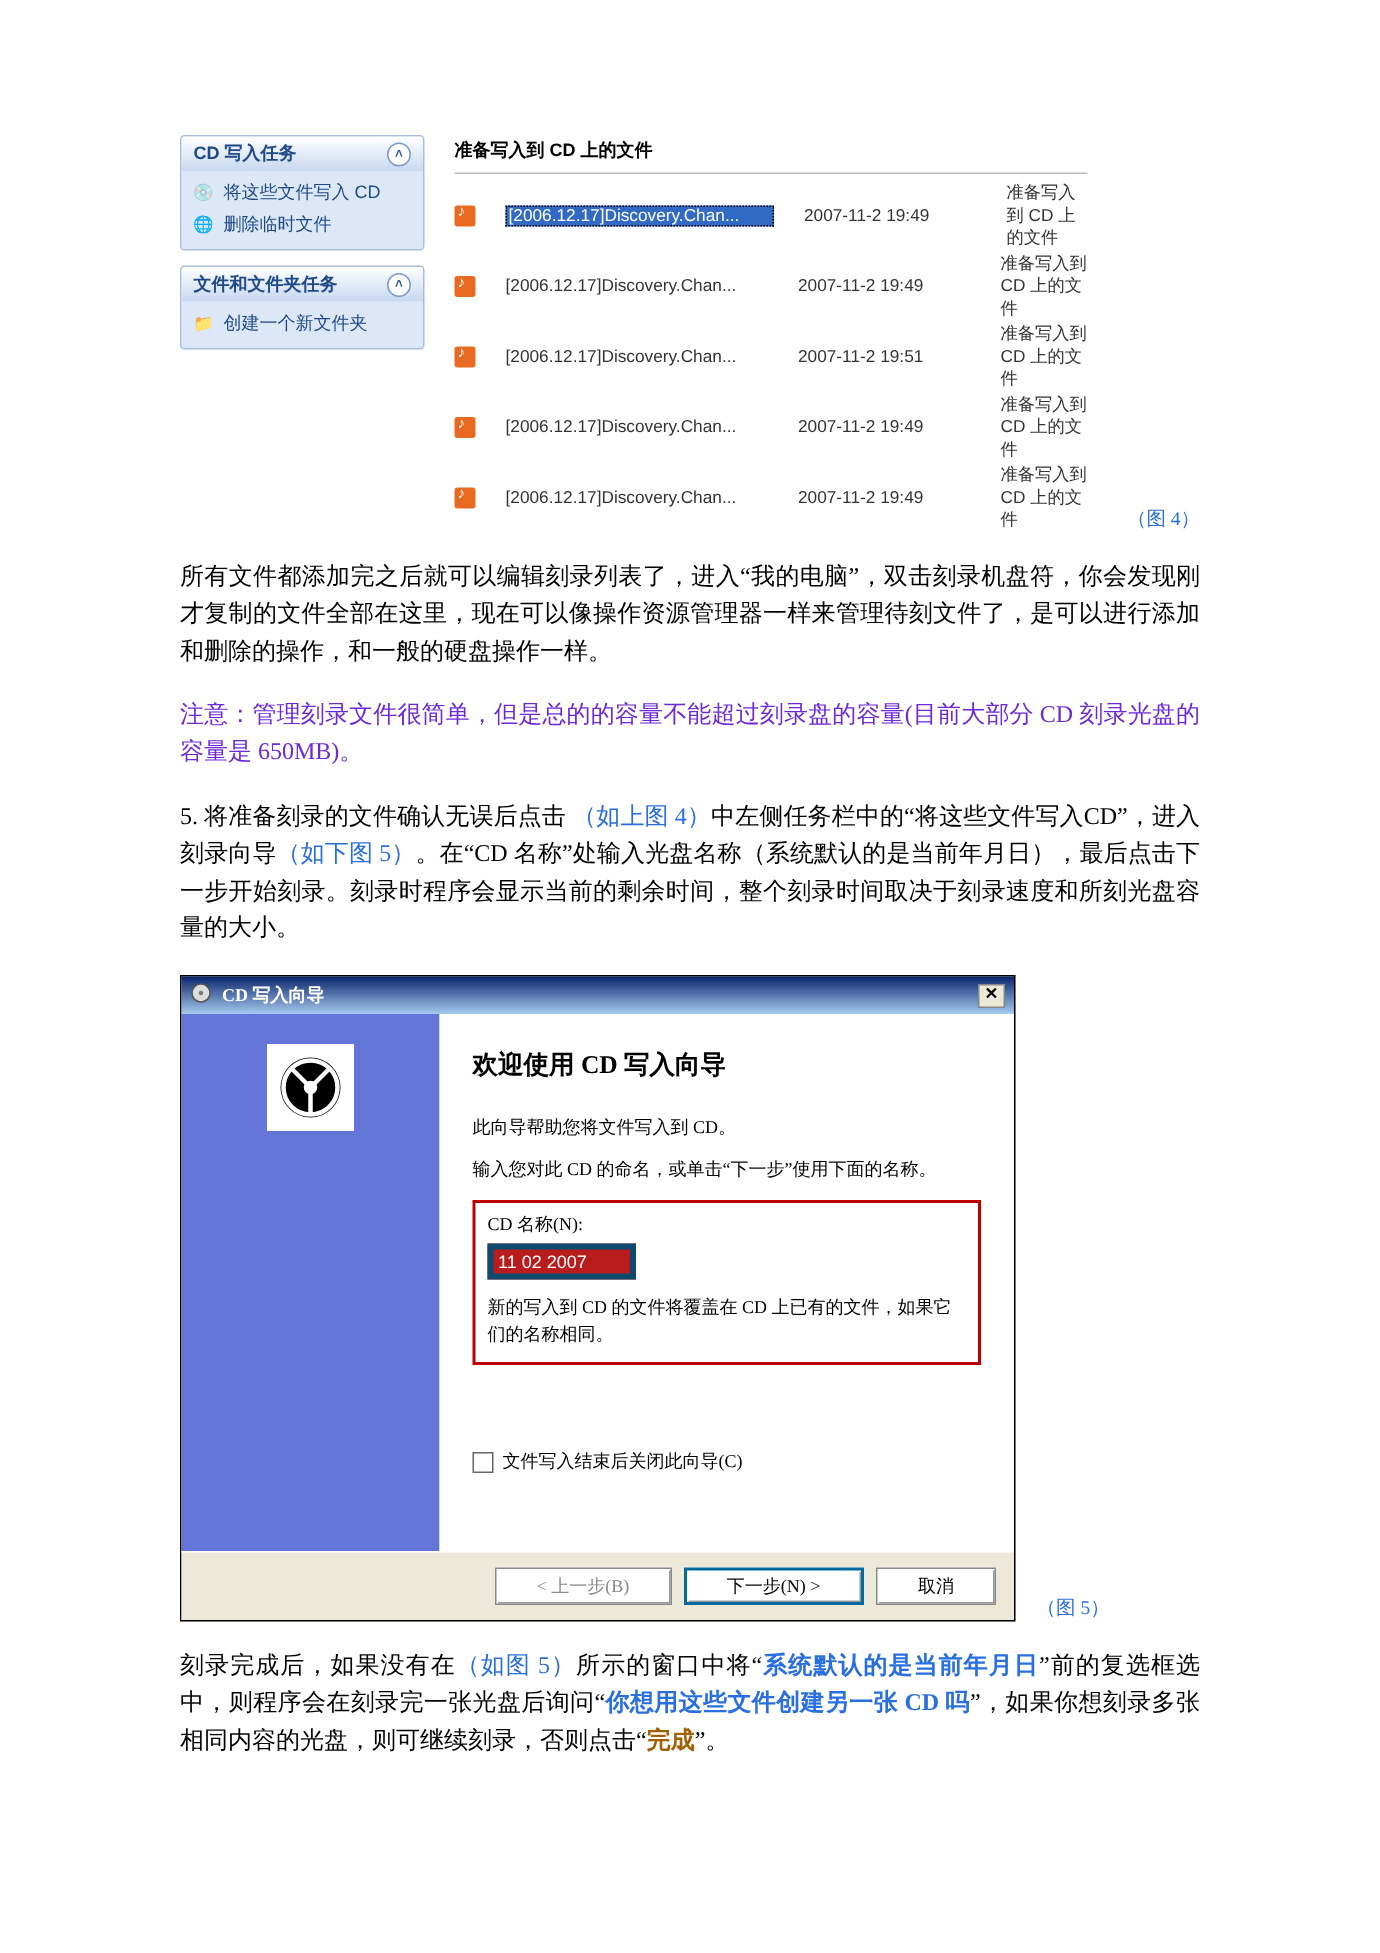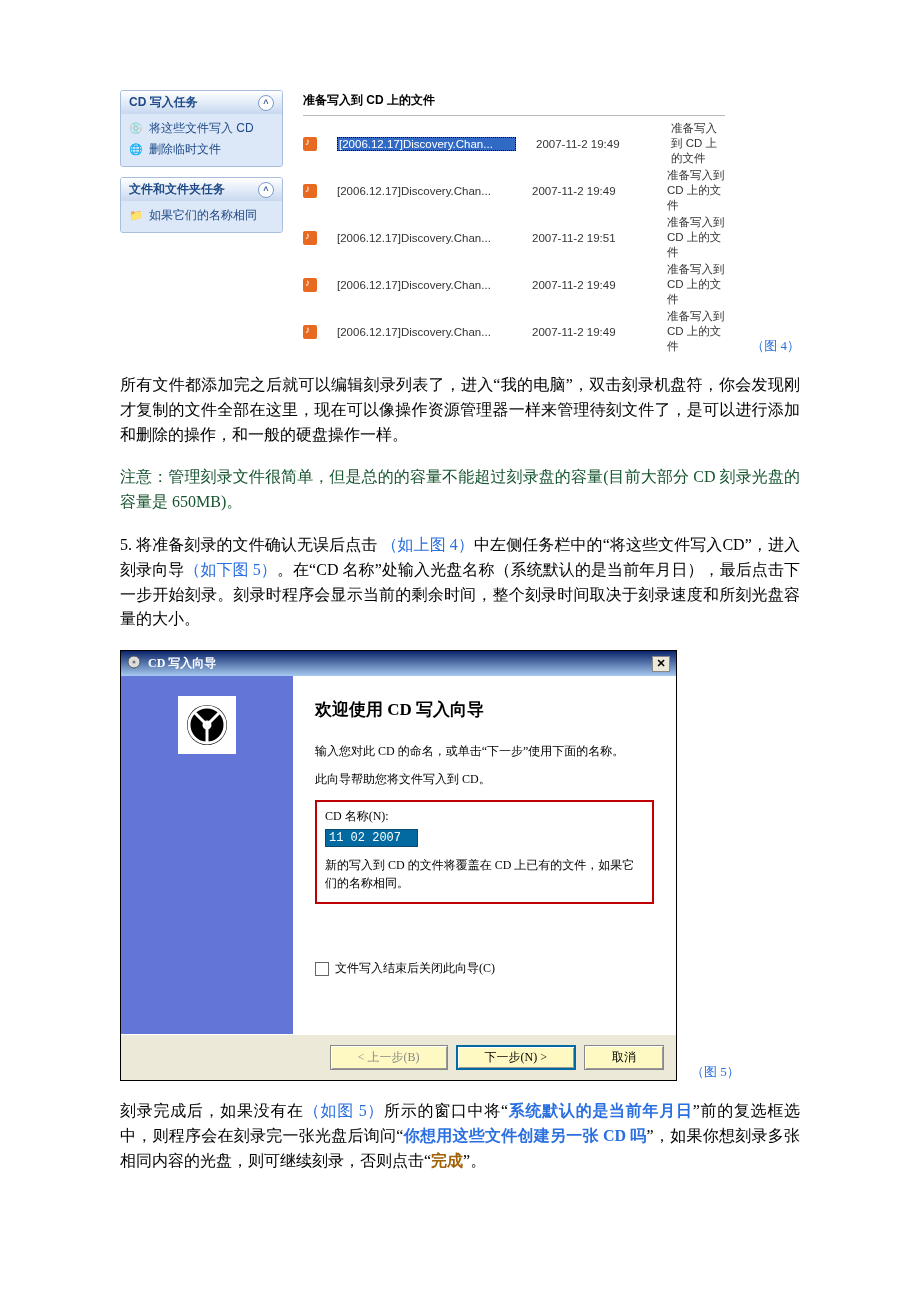--- a/index.html
+++ b/index.html
@@ -113,21 +113,21 @@
     font-size: 13px;
     align-self: flex-end;
     margin-left: 6px;
   }
 
   .body-text p {
     margin: 18px 0;
     line-height: 1.55;
     text-align: justify;
   }
-  .red { color: #14532d; }
+  .red { color: #6d28d9; }
   .blue { color: #2a6fe0; }
   .bold-blue { color: #2a6fe0; font-weight: bold; }
   .bold-red { color: #a16207; font-weight: bold; }
 
   
   .wizard-wrap {
     display: flex;
     align-items: flex-end;
     gap: 8px;
   }
@@ -193,26 +193,26 @@
     font-family: "SimSun", serif;
   }
   .wizard-main p { margin: 10px 0; line-height: 1.45; }
   .wizard-main .framed {
     border: 2px solid #c00000;
     padding: 6px 8px 10px 8px;
     margin: 12px 0 4px 0;
   }
   .wizard-main .cd-input {
     width: 85px;
-    background: #0369a1;
+    background: #b91c1c;
     color: #fff;
-    border: 1px solid #0c4a6e;
+    border: 4px solid #0c4a6e;
     font-size: 12px;
     padding: 1px 3px;
-    font-family: Liberation Mono, monospace;
+    font-family: Liberation Sans, sans-serif;
   }
   .wizard-main .chk-row {
     margin-top: 56px;
     display: flex; align-items: center; gap: 6px;
   }
   .wizard-main .chkbox {
     width: 12px; height: 12px;
     border: 1px solid #666;
     display: inline-block;
     background: #fff;
@@ -222,21 +222,21 @@
     border-top: 1px solid #fff;
     padding: 10px 12px;
     display: flex;
     justify-content: flex-end;
     gap: 8px;
   }
   .wizard-footer button {
     font-family: "SimSun", serif;
     font-size: 12px;
     padding: 2px 27px;
-    background: #fef9c3;
+    background: #ffffff;
     border: 1px solid #888;
     box-shadow: inset 1px 1px 0 #fff, inset -1px -1px 0 #999;
     min-width: 78px;
   }
   .wizard-footer button.disabled { color: #888; }
   .wizard-footer button.default { border: 2px solid #0369a1; }
 </style>
 </head>
 <body>
 
@@ -261,21 +261,21 @@
         </div>
       </div>
       <div class="task-group">
         <div class="task-header">
           <span>文件和文件夹任务</span>
           <span class="chev">˄</span>
         </div>
         <div class="task-body">
           <div class="task-item">
             <span class="ico">📁</span>
-            <span>如果它们的名称相同</span>
+            <span>创建一个新文件夹</span>
           </div>
         </div>
       </div>
     </div>
 
     <div class="fig4-right">
       <div class="list-header">准备写入到 CD 上的文件</div>
       <div id="file-rows">
           <div class="file-row selected">
             <span class="fico"></span>
@@ -346,22 +346,22 @@
                 <circle cx="23" cy="23" r="3"></circle>
                 <line x1="23" y1="23" x2="36" y2="10"></line>
                 <line x1="23" y1="23" x2="10" y2="10"></line>
                 <line x1="23" y1="23" x2="23" y2="41"></line>
               </g>
             </svg>
           </div>
         </div>
         <div class="wizard-main">
           <h2>欢迎使用 CD 写入向导</h2>
+          <p>此向导帮助您将文件写入到 CD。</p>
           <p>输入您对此 CD 的命名，或单击“下一步”使用下面的名称。</p>
-          <p>此向导帮助您将文件写入到 CD。</p>
           <div class="framed">
             <p style="margin:0 0 4px 0;">CD 名称(N):</p>
             <input class="cd-input" value="11 02 2007" style="">
             <p style="margin:10px 0 0 0;">新的写入到 CD 的文件将覆盖在 CD 上已有的文件，如果它们的名称相同。</p>
           </div>
           <div class="chk-row">
             <span class="chkbox"></span>
             <span>文件写入结束后关闭此向导(C)</span>
           </div>
         </div>

